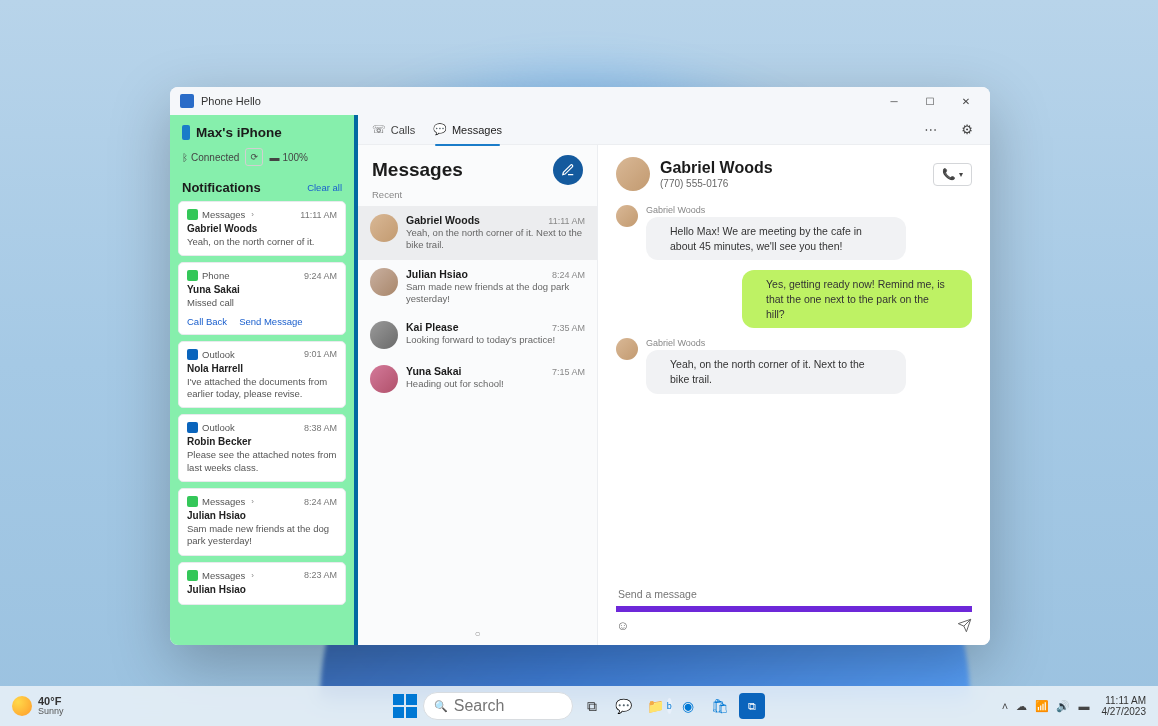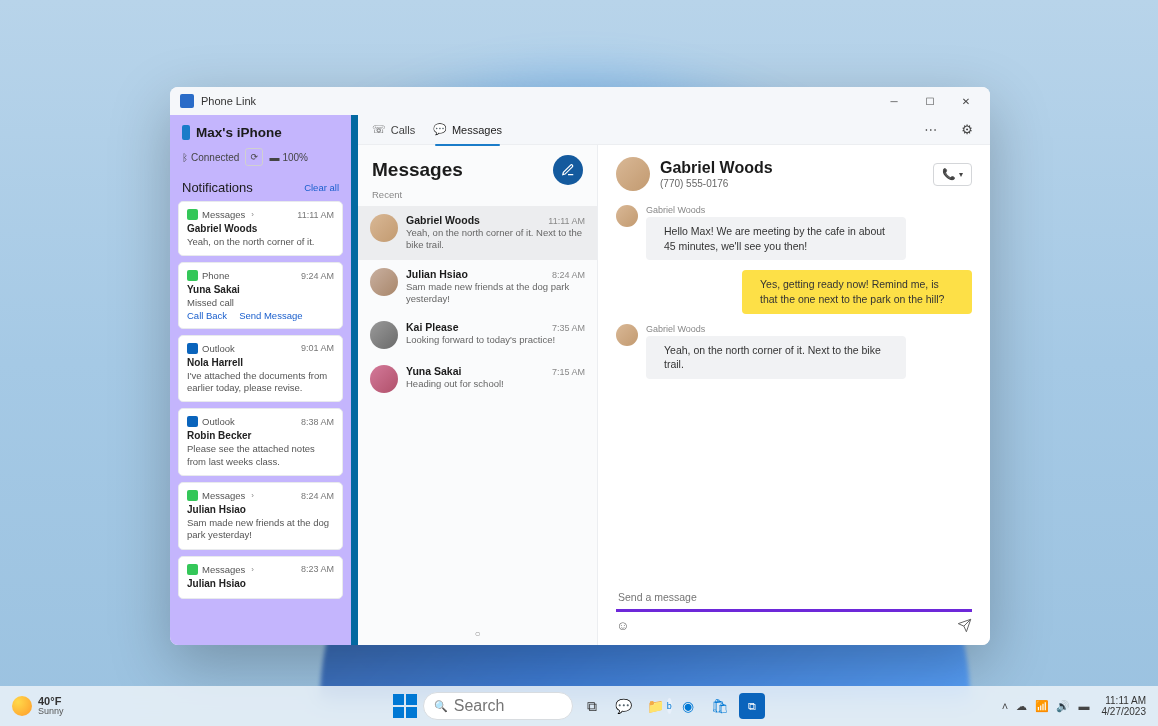--- a/index.html
+++ b/index.html
@@ -6,42 +6,42 @@
 body{width:1158px;height:726px;overflow:hidden;background:linear-gradient(180deg,#b8d4ea 0%,#a5c9e5 50%,#9bc2e0 100%);position:relative;}
 .wallpaper-bloom{position:absolute;top:70px;left:50%;transform:translateX(-50%);width:800px;height:640px;background:radial-gradient(circle at 50% 40%,#1a8eff 0%,#1a8eff 20%,rgba(26,142,255,0.4) 40%,rgba(26,142,255,0) 70%);border-radius:50%;filter:blur(20px);opacity:0.6;}
 .wallpaper-shape{position:absolute;top:440px;left:320px;width:650px;height:260px;background:linear-gradient(135deg,#0e3a8a 0%,#1a5fcd 50%,#3a8fff 100%);border-radius:300px 300px 0 0;opacity:0.7;filter:blur(2px);}
 .window{position:absolute;top:87px;left:170px;width:820px;height:558px;background:#f5f7fa;border-radius:8px;box-shadow:0 20px 60px rgba(0,0,0,0.25);display:flex;flex-direction:column;overflow:hidden;}
 .titlebar{height:28px;display:flex;align-items:center;padding:0 6px 0 10px;background:#f5f7fa;}
 .titlebar-icon{width:14px;height:14px;background:#2a6cc8;border-radius:2px;margin-right:7px;}
 .titlebar-title{font-size:11px;color:#333;}
 .titlebar-spacer{flex:1;}
 .winbtn{width:36px;height:28px;display:flex;align-items:center;justify-content:center;font-size:10px;color:#444;cursor:pointer;}
 .app-body{flex:1;display:flex;min-height:0;}
-.sidebar{width:188px;background:#c4b5fd;border-right:7px solid #0369a1;display:flex;flex-direction:column;padding:6px 0 0 0;}
+.sidebar{width:188px;background:#86efac;border-right:4px solid #0369a1;display:flex;flex-direction:column;padding:6px 0 0 0;}
 .device-row{padding:4px 12px 4px 12px;display:flex;align-items:center;gap:6px;}
 .phone-glyph{width:8px;height:15px;background:#1a7cc9;border-radius:2px;}
 .device-name{font-weight:600;font-size:13.5px;color:#1b1b1b;}
 .status-row{display:flex;align-items:center;gap:6px;padding:4px 12px 8px 12px;font-size:10px;color:#444;}
 .status-pill{display:flex;align-items:center;gap:3px;}
 .refresh-btn{width:18px;height:18px;border:1px solid #d0d0d0;border-radius:3px;display:flex;align-items:center;justify-content:center;font-size:9px;cursor:pointer;}
 .notif-head{display:flex;align-items:center;justify-content:space-between;padding:6px 12px 4px 12px;}
-.notif-title{font-weight:400;font-size:13px;color:#1b1b1b;}
+.notif-title{font-weight:700;font-size:13px;color:#1b1b1b;}
 .clear-all{font-size:9.5px;color:#1a5fcd;cursor:pointer;}
 .notif-list{flex:1;overflow:auto;padding:2px 8px 8px 8px;}
 .notif-card{background:#fff;border:1px solid #e8eaed;border-radius:5px;padding:7px 8px;margin-bottom:6px;font-size:10px;}
 .nc-top{display:flex;align-items:center;justify-content:space-between;margin-bottom:3px;}
 .nc-app{display:flex;align-items:center;gap:4px;color:#555;font-size:9.5px;}
 .nc-ico{width:11px;height:11px;border-radius:2px;}
 .nc-ico.msg{background:#34c759;}
 .nc-ico.phone{background:#34c759;}
 .nc-ico.outlook{background:#0a64bc;}
 .nc-time{color:#777;font-size:9px;}
 .nc-sender{font-weight:600;color:#222;margin-bottom:2px;font-size:10px;}
 .nc-body{color:#555;font-size:9.5px;line-height:1.3;}
-.nc-actions{display:flex;gap:12px;}
+.nc-actions{display:flex;gap:12px;margin-top:6px;}
 .nc-action{color:#1a5fcd;font-size:9.5px;cursor:pointer;}
 .chev{font-size:8px;color:#888;margin-left:2px;}
 .main{flex:1;display:flex;flex-direction:column;min-width:0;}
 .toolbar{height:30px;display:flex;align-items:center;padding:0 14px;gap:18px;border-bottom:1px solid #eceef1;background:#f5f7fa;}
 .tab{display:flex;align-items:center;gap:5px;font-size:11px;color:#444;cursor:pointer;padding:4px 0;position:relative;}
 .tab.active{color:#1b1b1b;font-weight:500;}
 .tab.active::after{content:"";position:absolute;bottom:-6px;left:2px;right:2px;height:2px;background:#1a7cc9;border-radius:2px;}
 .toolbar-spacer{flex:1;}
 .tb-icon{font-size:13px;color:#444;cursor:pointer;padding:3px;}
 .content{flex:1;display:flex;min-height:0;}
@@ -70,25 +70,25 @@
 .conv-name{font-weight:600;font-size:16px;color:#1b1b1b;}
 .conv-phone{font-size:10px;color:#666;margin-top:1px;}
 .call-btn{border:1px solid #d4d6d9;border-radius:4px;padding:4px 8px;font-size:11px;color:#444;display:flex;align-items:center;gap:3px;cursor:pointer;}
 .conv-scroll{flex:1;overflow:auto;padding:6px 18px;}
 .msg-row{margin-bottom:10px;}
 .msg-row.in{display:flex;gap:8px;}
 .msg-row.out{display:flex;justify-content:flex-end;}
 .msg-mini-av{width:22px;height:22px;border-radius:50%;background:linear-gradient(135deg,#d9b896,#c29a70);flex-shrink:0;}
 .msg-stack{max-width:260px;}
 .msg-sender-lbl{font-size:9px;color:#888;margin-bottom:2px;}
-.bubble{padding:7px 18px;border-radius:4px;font-size:10.5px;line-height:1.4;}
+.bubble{padding:7px 24px;border-radius:12px;font-size:10.5px;line-height:1.4;}
 .bubble.in{background:#f1f2f4;color:#333;}
-.bubble.out{background:#fde047;color:#333;max-width:230px;}
+.bubble.out{background:#bef264;color:#333;max-width:230px;}
 .composer{padding:6px 18px 12px 18px;}
-.compose-input{width:100%;border:none;border-bottom:3px solid #6d28d9;padding:6px 2px;font-size:10.5px;color:#333;outline:none;background:transparent;}
+.compose-input{width:100%;border:none;border-bottom:6px solid #6d28d9;padding:6px 2px;font-size:10.5px;color:#333;outline:none;background:transparent;}
 .compose-row{display:flex;align-items:center;justify-content:space-between;padding-top:6px;color:#666;}
 .emoji-btn,.send-plane{font-size:13px;cursor:pointer;color:#666;}
 .taskbar{position:absolute;bottom:0;left:0;right:0;height:40px;background:rgba(235,242,248,0.85);backdrop-filter:blur(10px);display:flex;align-items:center;padding:0 12px;font-size:11px;color:#333;}
 .weather{display:flex;align-items:center;gap:6px;}
 .weather-ico{width:20px;height:20px;background:radial-gradient(circle at 30% 30%,#ffd94a,#ff9a2a);border-radius:50%;}
 .weather-txt{line-height:1;}
 .weather-temp{font-size:11px;font-weight:600;}
 .weather-cond{font-size:9px;color:#555;}
 .tb-center{position:absolute;left:50%;transform:translateX(-50%);display:flex;align-items:center;gap:6px;}
 .start-btn{width:24px;height:24px;display:grid;grid-template-columns:1fr 1fr;grid-template-rows:1fr 1fr;gap:2px;cursor:pointer;}
@@ -103,21 +103,21 @@
 </style>
 </head>
 <body>
 
 <div class="wallpaper-bloom"></div>
 <div class="wallpaper-shape"></div>
 
 <div class="window">
   <div class="titlebar">
     <div class="titlebar-icon"></div>
-    <div class="titlebar-title">Phone Link</div>
+    <div class="titlebar-title">Phone Hello</div>
     <div class="titlebar-spacer"></div>
     <div class="winbtn">─</div>
     <div class="winbtn">☐</div>
     <div class="winbtn close">✕</div>
   </div>
 
   <div class="app-body">
     <div class="sidebar">
       <div class="device-row">
         <div class="phone-glyph"></div>

